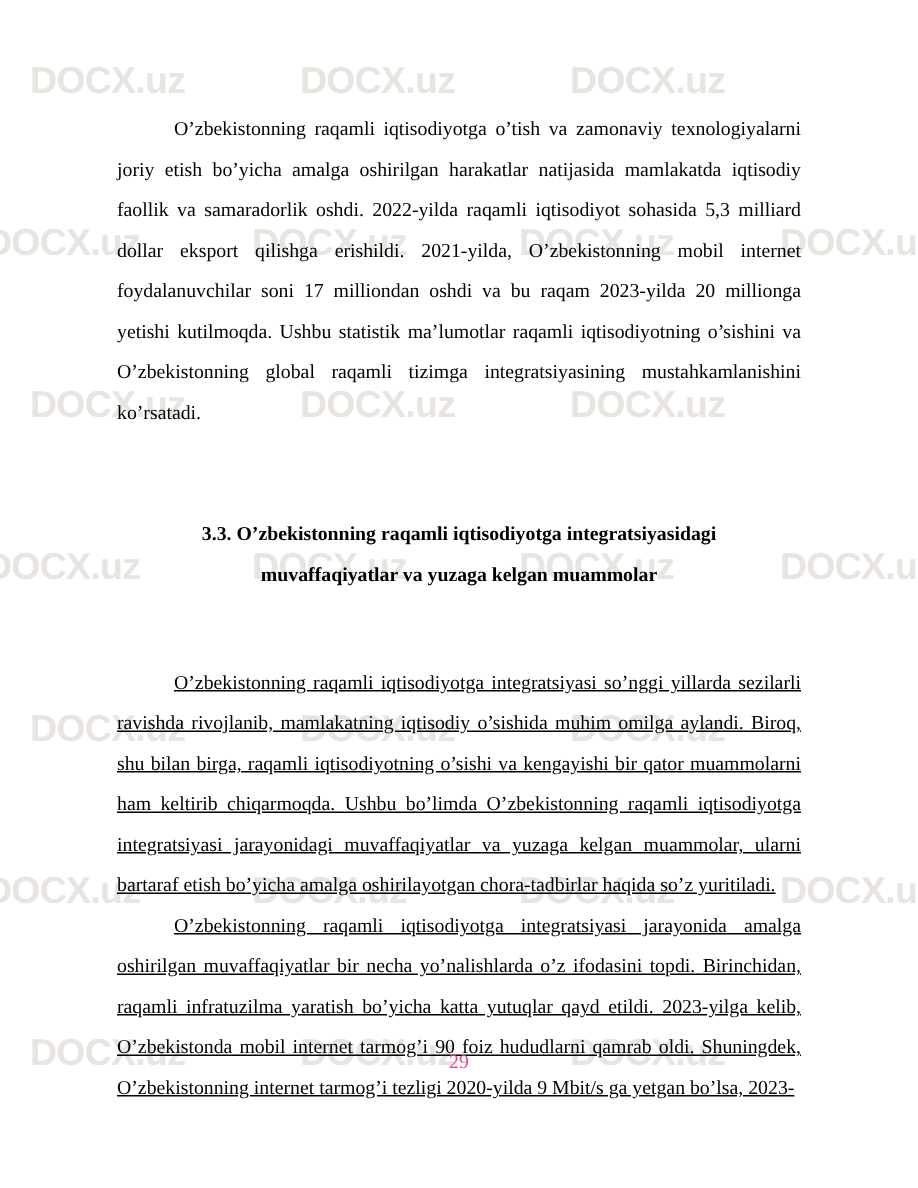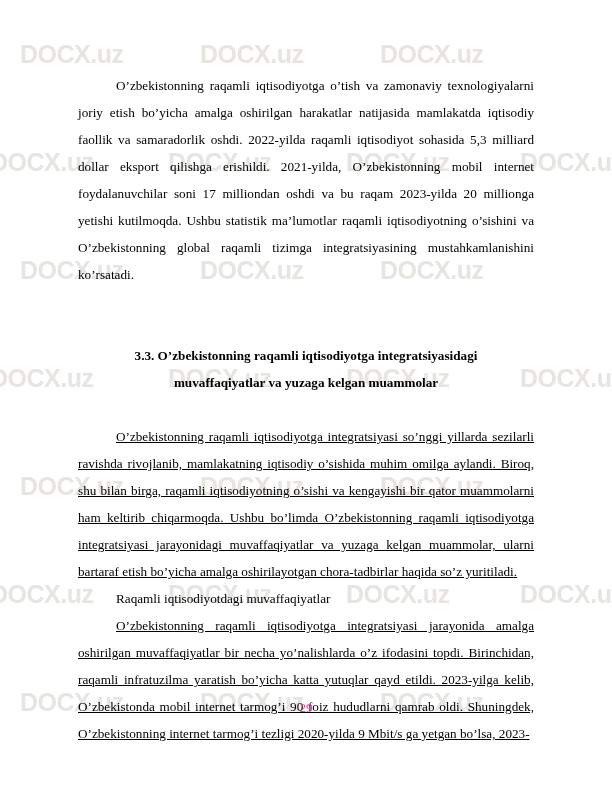--- a/index.html
+++ b/index.html
@@ -58,21 +58,21 @@
     text-indent: 38px;
     color: #000000;
     -webkit-hyphens: none;
     hyphens: none;
   }
   p.no-indent {
     text-indent: 38px;
   }
   .heading {
     margin-top: 27px;
-    margin-bottom: 0;
+    margin-bottom: 18px;
     text-align: center;
     font-size: 13.2px;
     font-weight: bold;
     line-height: 27px;
     color: #000000;
   }
   .heading .line2 { display: block; }
   .spacer-line {
     height: 27px;
   }
@@ -129,20 +129,19 @@
 
     <div class="heading">
       <span>3.3. O’zbekistonning raqamli iqtisodiyotga integratsiyasidagi</span>
       <span class="line2">muvaffaqiyatlar va yuzaga kelgan muammolar</span>
     </div>
 
     <div class="spacer-line"></div>
 
     <p class="body-par tight">O’zbekistonning raqamli iqtisodiyotga integratsiyasi so’nggi yillarda sezilarli ravishda rivojlanib, mamlakatning iqtisodiy o’sishida muhim omilga aylandi. Biroq, shu bilan birga, raqamli iqtisodiyotning o’sishi va kengayishi bir qator muammolarni ham keltirib chiqarmoqda. Ushbu bo’limda O’zbekistonning raqamli iqtisodiyotga integratsiyasi jarayonidagi muvaffaqiyatlar va yuzaga kelgan muammolar, ularni bartaraf etish bo’yicha amalga oshirilayotgan chora-tadbirlar haqida so’z yuritiladi.</p>
 
-    <p class="body-par no-indent">Raqamli iqtisodiyotdagi muvaffaqiyatlar</p>
 
     <p class="body-par tight">O’zbekistonning raqamli iqtisodiyotga integratsiyasi jarayonida amalga oshirilgan muvaffaqiyatlar bir necha yo’nalishlarda o’z ifodasini topdi. Birinchidan, raqamli infratuzilma yaratish bo’yicha katta yutuqlar qayd etildi. 2023-yilga kelib, O’zbekistonda mobil internet tarmog’i 90 foiz hududlarni qamrab oldi. Shuningdek, O’zbekistonning internet tarmog’i tezligi 2020-yilda 9 Mbit/s ga yetgan bo’lsa, 2023-</p>
 
   </div>
 
   <div class="page-number">29</div>
 </div>
 
 </body></html>

